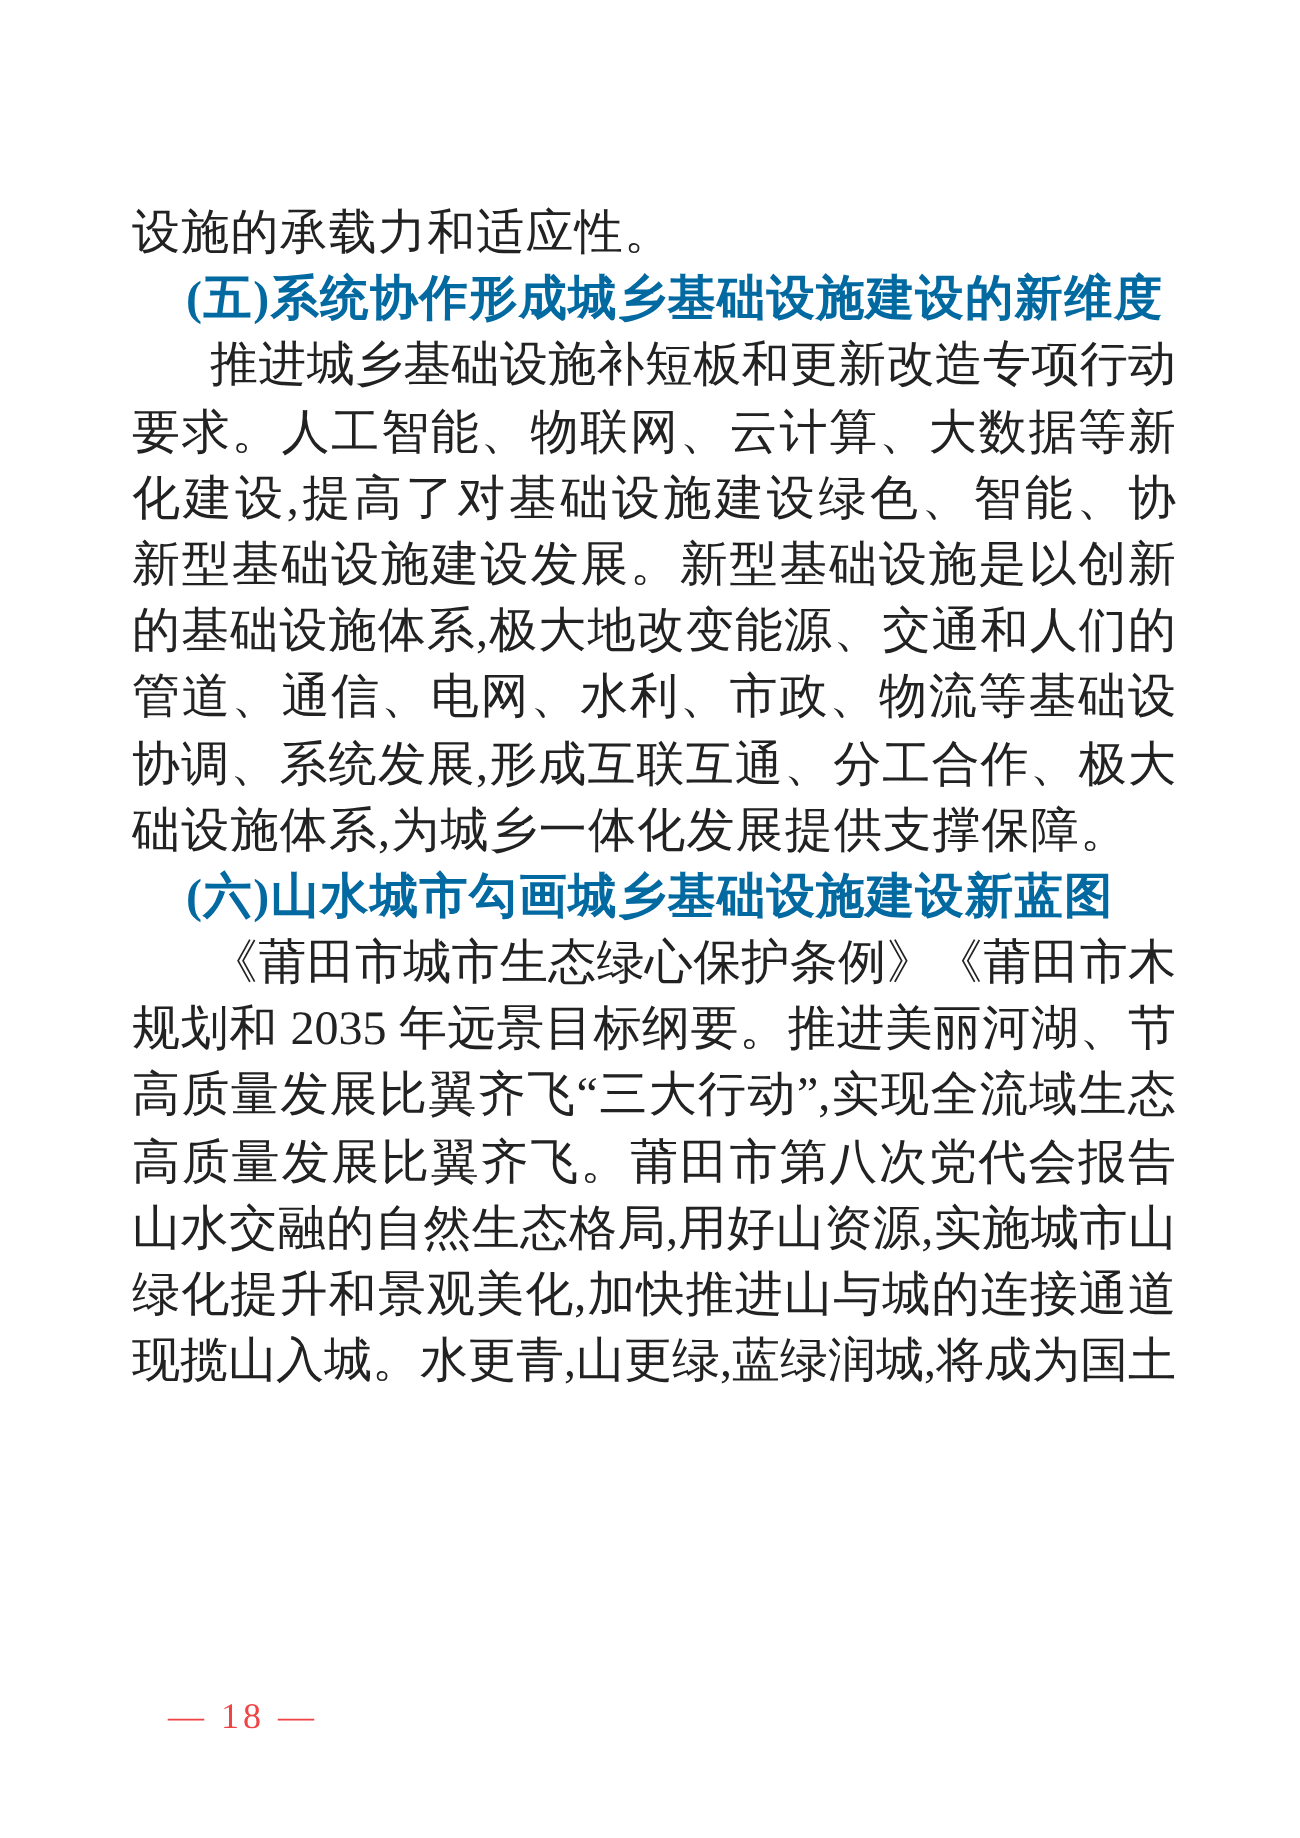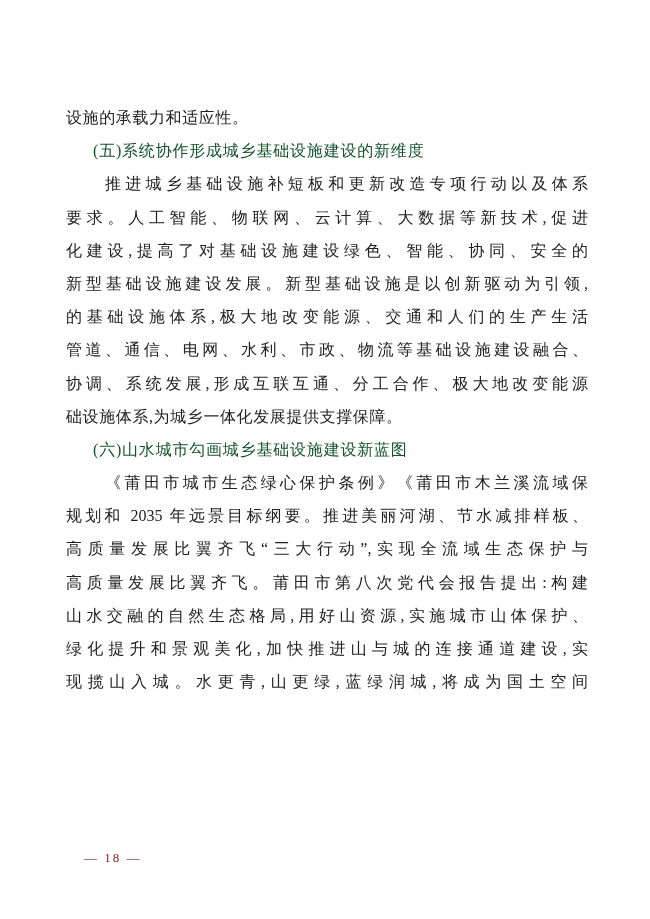--- a/index.html
+++ b/index.html
@@ -12,52 +12,52 @@
     color: #222222;
     overflow: hidden;
   }
   .content {
     position: absolute;
     left: 66px;
     top: 101px;
     width: 522px;
   }
   .line {
-    font-size: 16px;
+    font-size: 24px;
     height: 33.2px;
     line-height: 33.2px;
     text-align: justify;
     text-align-last: justify;
     text-justify: inter-character;
     overflow: hidden;
     white-space: normal;
   }
   .line.first {
     text-indent: 39px;
   }
   .line.last {
     text-align: left;
     text-align-last: left;
     letter-spacing: 0.6px;
   }
   .line.heading {
-    font-weight: normal;
-    color: #14532d;
+    font-weight: bold;
+    color: #0369a1;
     text-align: left;
     text-align-last: left;
     text-indent: 27px;
     letter-spacing: 0.8px;
   }
   .footer {
     position: absolute;
     left: 84px;
     top: 845px;
-    font-size: 13px;
+    font-size: 18px;
     line-height: 26px;
-    color: #7f1d1d;
+    color: #ef4444;
     letter-spacing: 2px;
   }
 </style>
 </head>
 <body>
 
 <div class="page">
   <div class="content">
     <div class="line last">设施的承载力和适应性。</div>
     <div class="line heading">(五)系统协作形成城乡基础设施建设的新维度</div>

